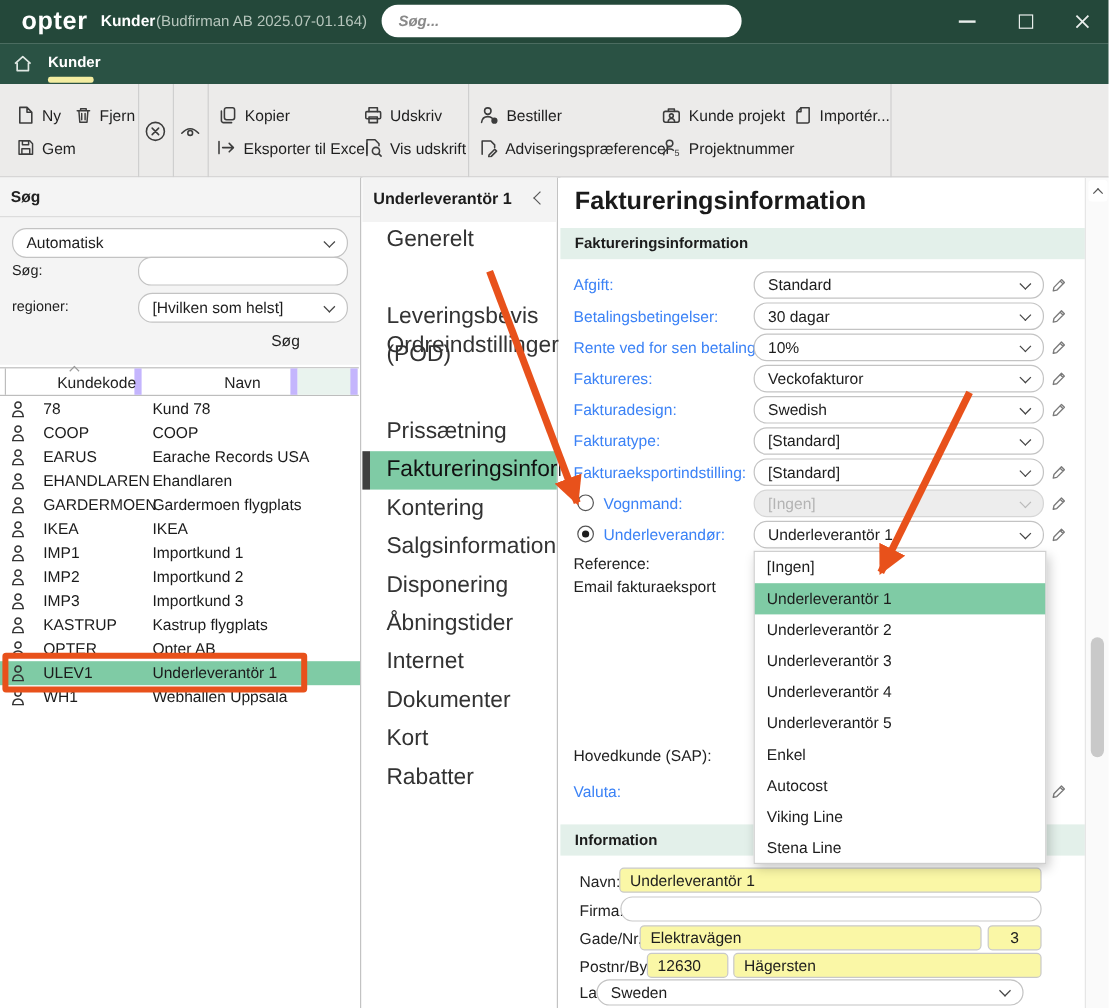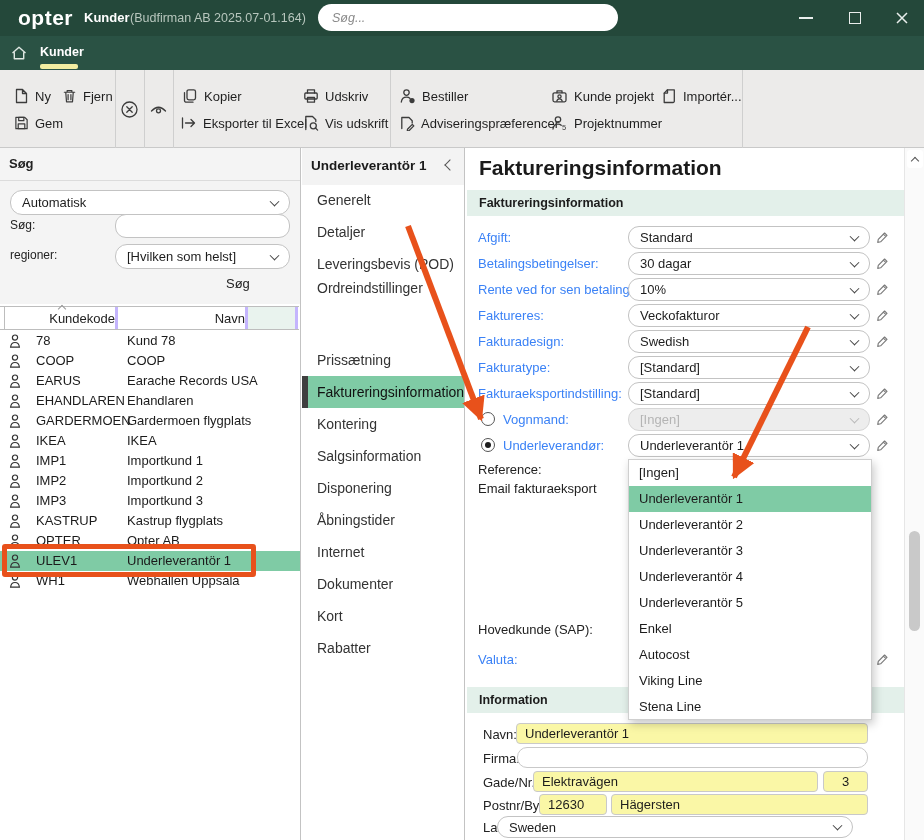--- a/index.html
+++ b/index.html
@@ -6,21 +6,21 @@
   html,body { background:#ffffff; }
   body { font-family:"Liberation Sans","DejaVu Sans",sans-serif; color:#1d1d1d; }
   #app { position:relative; width:924px; height:840px; overflow:hidden; background:#fff; }
 
   
   .titlebar { position:absolute; left:0; top:0; width:924px; height:36px; background:#24483A; }
   .logo { position:absolute; left:18px; top:6px; font-size:21px; font-weight:bold; letter-spacing:.5px; color:#fff; }
   .apptitle { position:absolute; left:84px; top:10px; font-size:13px; font-weight:bold; color:#fff; }
   .version { position:absolute; left:130px; top:11px; font-size:12.5px; color:#b7c6bd; }
   .searchpill { position:absolute; left:318px; top:4px; width:300px; height:27px; background:#fff; border-radius:14px; }
-  .searchpill input { position:absolute; left:14px; top:4px; width:270px; height:19px; border:none; outline:none; font-size:12.5px; font-style:italic; color:#555; background:transparent; }
+  .searchpill input { position:absolute; left:14px; top:4px; width:270px; height:19px; border:none; outline:none; font-size:12.5px; font-style:italic; color:#555; background:transparent;font-weight:bold; }
   .searchpill input::placeholder { color:#8a8a8a; font-style:italic; }
   .winbtn { position:absolute; top:3px; width:30px; height:30px; display:flex; align-items:center; justify-content:center; cursor:pointer; }
   .wb-min { left:791px; } .wb-max { left:840px; } .wb-close { left:887px; }
   .minbar { width:14px; height:2px; background:#e9eeec; }
   .maxbox { width:12px; height:12px; border:1.4px solid #e9eeec; }
 
   
   .tabrow { position:absolute; left:0; top:36px; width:924px; height:34px; background:#2A5244; }
   .home-ic { position:absolute; left:10px; top:8px; }
   .tab { position:absolute; left:40px; top:9px; font-size:12.5px; font-weight:bold; color:#fff; cursor:pointer; }
@@ -42,38 +42,38 @@
   .combo.disabled { background:#EDEDED; color:#b4b4b4; border-color:#d6d6d6; cursor:default; }
   .chev { position:absolute; right:11px; top:50%; width:7px; height:7px; border-right:1.6px solid #444; border-bottom:1.6px solid #444; transform:translateY(-70%) rotate(45deg); }
   .combo.disabled .chev { border-color:#b9b9b9; }
   .chev-left { display:inline-block; width:8px; height:8px; border-right:1.8px solid #555; border-bottom:1.8px solid #555; transform:rotate(135deg); }
   .textinput { position:absolute; height:24px; background:#fff; border:1px solid #c3c3c3; border-radius:11px; font-size:13px; color:#1d1d1d; padding:0 9px; outline:none; }
   .sb-label { position:absolute; left:10px; font-size:12px; color:#222; }
   .sb-search-btn { position:absolute; left:226px; top:128px; font-size:13px; color:#222; cursor:pointer; background:none; border:none; }
 
   
   .thead { position:absolute; left:0; top:158px; width:299px; height:24px; background:#fff; border-top:1px solid #bdbdbd; border-bottom:1px solid #bdbdbd; font-size:13px; color:#222; }
-  .hcell { position:absolute; top:0; height:22px; display:flex; align-items:center; justify-content:flex-end; border-right:3px solid #c4b5fd; cursor:pointer;padding-left:44px; }
+  .hcell { position:absolute; top:0; height:22px; display:flex; align-items:center; justify-content:center; border-right:6px solid #c4b5fd; cursor:pointer;padding-left:44px; }
   .hc0 { left:4px; width:114px; border-left:1px solid #bdbdbd; }
   .hc1 { left:118px; width:130px; }
   .hc2 { left:248px; width:50px; background:#E9F3EE; }
   .sortcaret { position:absolute; left:54px; top:-1px; width:6px; height:6px; border-right:1.4px solid #9a9a9a; border-bottom:1.4px solid #9a9a9a; transform:rotate(-135deg); }
   .tbody { position:absolute; left:0; top:183px; width:300px; }
   .trow { position:relative; height:20px; font-size:13px; color:#1b1b1b; cursor:pointer; }
   .trow.sel { background:#7FCBA5; }
   .trow .pic { position:absolute; left:7px; top:2px; stroke:#333; fill:none; stroke-width:1.2; }
   .trow .code { position:absolute; left:36px; top:2px; }
   .trow .name { position:absolute; left:127px; top:2px; }
 
   
   .navpanel { position:absolute; left:302px; top:148px; width:163px; height:692px; background:#fff; border-right:1px solid #c3c3c3; }
   .nav-header { position:absolute; left:0; top:0; width:162px; height:37px; background:#F3F3F3; }
   .nav-header .txt { position:absolute; left:9px; top:10px; font-size:13.5px; font-weight:bold; color:#1b1b1b; }
   .nav-collapse { position:absolute; right:10px; top:13px; cursor:pointer; }
-  .nitem { position:absolute; left:0; width:162px; height:32px; line-height:32px; padding-left:15px; font-size:14px; color:#333; cursor:pointer; }
+  .nitem { position:absolute; left:0; width:162px; height:32px; line-height:32px; padding-left:20px; font-size:19px; color:#333; cursor:pointer; }
   .nitem.sel { background:linear-gradient(to right,#3F3F3F 0,#3F3F3F 6px,#7FCBA5 6px); color:#111; }
 
   
   .detail { position:absolute; left:467px; top:148px; width:437px; height:692px; background:#fff; }
   .d-title { position:absolute; left:12px; top:8px; font-size:21px; color:#1a1a1a; }
   .band { position:absolute; left:0; width:438px; height:26px; background:#E3F0EA; font-size:12.5px; font-weight:bold; color:#1c1c1c; display:flex; align-items:center; padding-left:12px; }
   .band1 { top:42px; } .band2 { top:539px; }
   .frow { position:absolute; left:0; width:437px; height:24px; }
   .frow .flabel { position:absolute; left:11px; top:4px; font-size:13px; color:#3b82f6; white-space:nowrap; }
   .frow .fcombo { left:161px; top:0; width:242px; height:23px; border-radius:11px; }
@@ -382,21 +382,20 @@
         </div>
     </div>
   </aside>
 
   <nav class="navpanel">
     <div class="nav-header">
       <span class="txt">Underleverantör 1</span>
       <i class="chev-left nav-collapse"></i>
     </div>
     <div class="nitem" style="top:36px">Generelt</div>
-    <div class="nitem" style="top:68px">Detaljer</div>
     <div class="nitem" style="top:100px">Leveringsbevis (POD)</div>
     <div class="nitem" style="top:124px">Ordreindstillinger</div>
     <div class="nitem" style="top:196px">Prissætning</div>
     <div class="nitem sel" style="top:228px">Faktureringsinformation</div>
     <div class="nitem" style="top:260px">Kontering</div>
     <div class="nitem" style="top:292px">Salgsinformation</div>
     <div class="nitem" style="top:324px">Disponering</div>
     <div class="nitem" style="top:356px">Åbningstider</div>
     <div class="nitem" style="top:388px">Internet</div>
     <div class="nitem" style="top:420px">Dokumenter</div>

